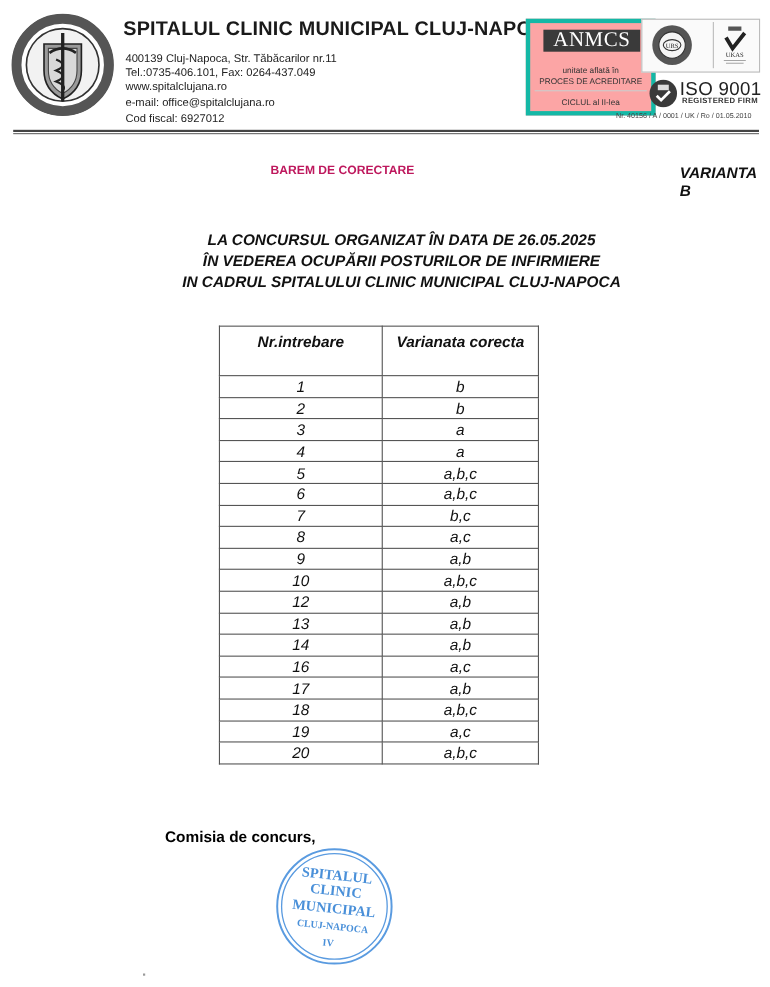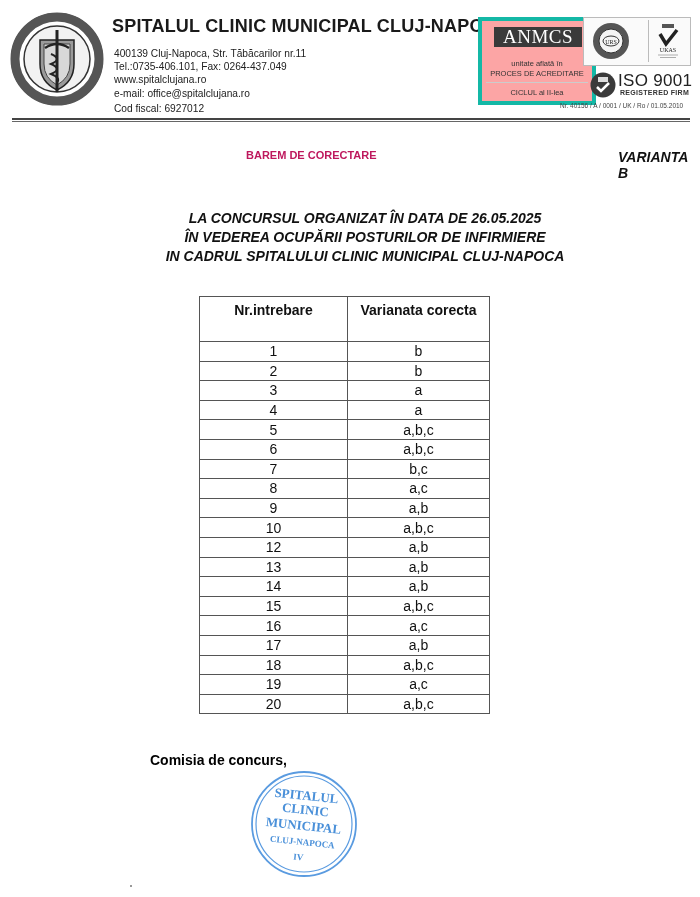--- a/index.html
+++ b/index.html
@@ -31,21 +31,21 @@
     .hr1 { left:12px; top:118px; width:678px; border-top:2px solid #444; }
     .hr2 { left:12px; top:121px; width:678px; border-top:1px solid #666; }
 
     
     .barem { left:246px; top:149px; font-size:11px; font-weight:bold; color:#be185d; }
     .varianta { left:570px; top:149px; font-size:14px; font-weight:bold; font-style:italic; color:#111;margin-left:48px; }
     .heading { left:0; width:700px; top:209px; text-align:center; font-size:14px; font-weight:bold; font-style:italic; line-height:19px; color:#111; }
     .heading div { position:relative; left:15px; }
 
     
-    .tbl { left:199px; top:296px; border-collapse:collapse; font-size:14px; color:#111; }
+    .tbl { left:199px; top:296px; border-collapse:collapse; font-size:14px; color:#111;font-style:italic; }
     .tbl th, .tbl td { border:1px solid #555; text-align:center; padding:0; }
     .tbl th { height:39px; vertical-align:top; padding-top:5px; font-weight:bold; font-size:14px; }
     .tbl td { height:18.6px; line-height:18px; }
     .col1 { width:147px; }
     .col2 { width:141px; }
 
     .comisia { left:150px; top:752px; font-size:14px; font-weight:bold; color:#000000; }
 
     .stamp { left:250px; top:770px; width:108px; height:108px; }
     .speck { left:130px; top:885px; width:2px; height:2px; background:#999; }
@@ -181,24 +181,20 @@
       </tr>
     <tr>
         <td>13</td>
         <td>a,b</td>
       </tr>
     <tr>
         <td>14</td>
         <td>a,b</td>
       </tr>
     <tr>
-        <td>15</td>
-        <td>a,b,c</td>
-      </tr>
-    <tr>
         <td>16</td>
         <td>a,c</td>
       </tr>
     <tr>
         <td>17</td>
         <td>a,b</td>
       </tr>
     <tr>
         <td>18</td>
         <td>a,b,c</td>

